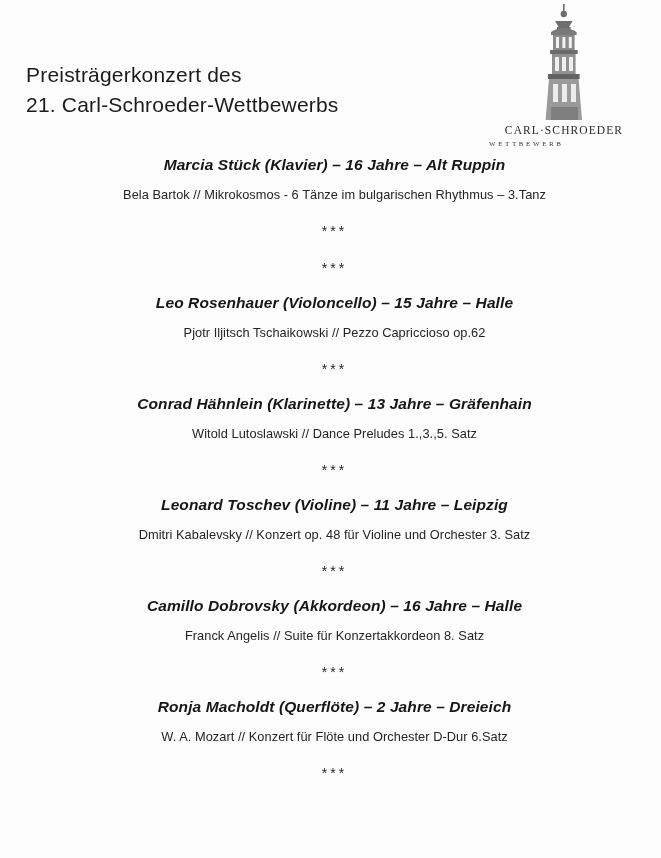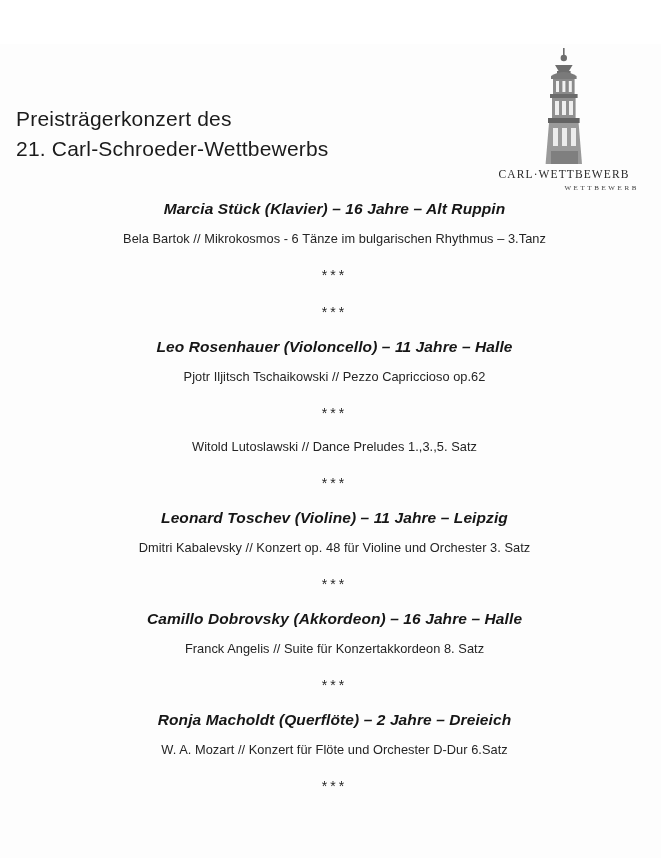--- a/index.html
+++ b/index.html
@@ -18,24 +18,23 @@
   .page {
     position: relative;
     width: 661px;
     height: 858px;
     background: #fdfdfd;
   }
 
   
   .header {
     position: relative;
-    padding: 60px 0 0 16px;
+    padding: 60px 0 0 26px;
     height: 130px;
     box-sizing: border-box;
-    margin-top: 44px;
   }
   .title-block {
     width: 420px;
   }
   .title-line {
     font-size: 21px;
     font-weight: 400;
     letter-spacing: 0.2px;
     line-height: 1.42;
     color: #1b1b1b;
@@ -65,21 +64,21 @@
     font-family: "Liberation Serif", serif;
     font-size: 11.5px;
     letter-spacing: 1.1px;
     color: #2a2a2a;
   }
   .logo-sub {
     position: absolute;
     bottom: 6px;
     left: 0;
     width: 150px;
-    text-align: right;
+    text-align: left;
     font-family: "Liberation Serif", serif;
     font-size: 7px;
     letter-spacing: 2.6px;
     color: #3a3a3a;
   }
 
   
   .program {
     padding: 26px 30px 0 38px;
     text-align: center;
@@ -140,42 +139,43 @@
             <rect x="38" y="53" width="4" height="14" fill="#efefef"></rect>
             <rect x="17" y="70" width="31.6" height="5" fill="#636363"></rect>
             <path d="M18 75 L47.6 75 L51 116 L14.6 116 Z" fill="#9a9a9a"></path>
             <rect x="22" y="80" width="5" height="18" fill="#ececec"></rect>
             <rect x="31" y="80" width="5" height="18" fill="#ececec"></rect>
             <rect x="40" y="80" width="5" height="18" fill="#ececec"></rect>
             <rect x="20" y="103" width="27" height="13" fill="#7f7f7f"></rect>
           </g>
         </svg>
       </div>
-      <div class="logo-caption">CARL·WETTBEWERB</div>
+      <div class="logo-caption">CARL·SCHROEDER</div>
       <div class="logo-sub">WETTBEWERB</div>
     </div>
   </div>
 
   <div class="program">
 
     <div class="entry">
       <div class="performer">Marcia Stück (Klavier) – 16 Jahre – Alt Ruppin</div>
       <div class="piece">Bela Bartok // Mikrokosmos - 6 Tänze im bulgarischen Rhythmus – 3.Tanz</div>
     </div>
     <div class="sep">***</div>
 
     <div class="sep">***</div>
 
     <div class="entry">
-      <div class="performer">Leo Rosenhauer (Violoncello) – 11 Jahre – Halle</div>
+      <div class="performer">Leo Rosenhauer (Violoncello) – 15 Jahre – Halle</div>
       <div class="piece">Pjotr Iljitsch Tschaikowski // Pezzo Capriccioso op.62</div>
     </div>
     <div class="sep">***</div>
 
     <div class="entry">
+      <div class="performer">Conrad Hähnlein (Klarinette) – 13 Jahre – Gräfenhain</div>
       <div class="piece">Witold Lutoslawski // Dance Preludes 1.,3.,5. Satz</div>
     </div>
     <div class="sep">***</div>
 
     <div class="entry">
       <div class="performer">Leonard Toschev (Violine) – 11 Jahre – Leipzig</div>
       <div class="piece">Dmitri Kabalevsky // Konzert op. 48 für Violine und Orchester 3. Satz</div>
     </div>
     <div class="sep">***</div>
 

